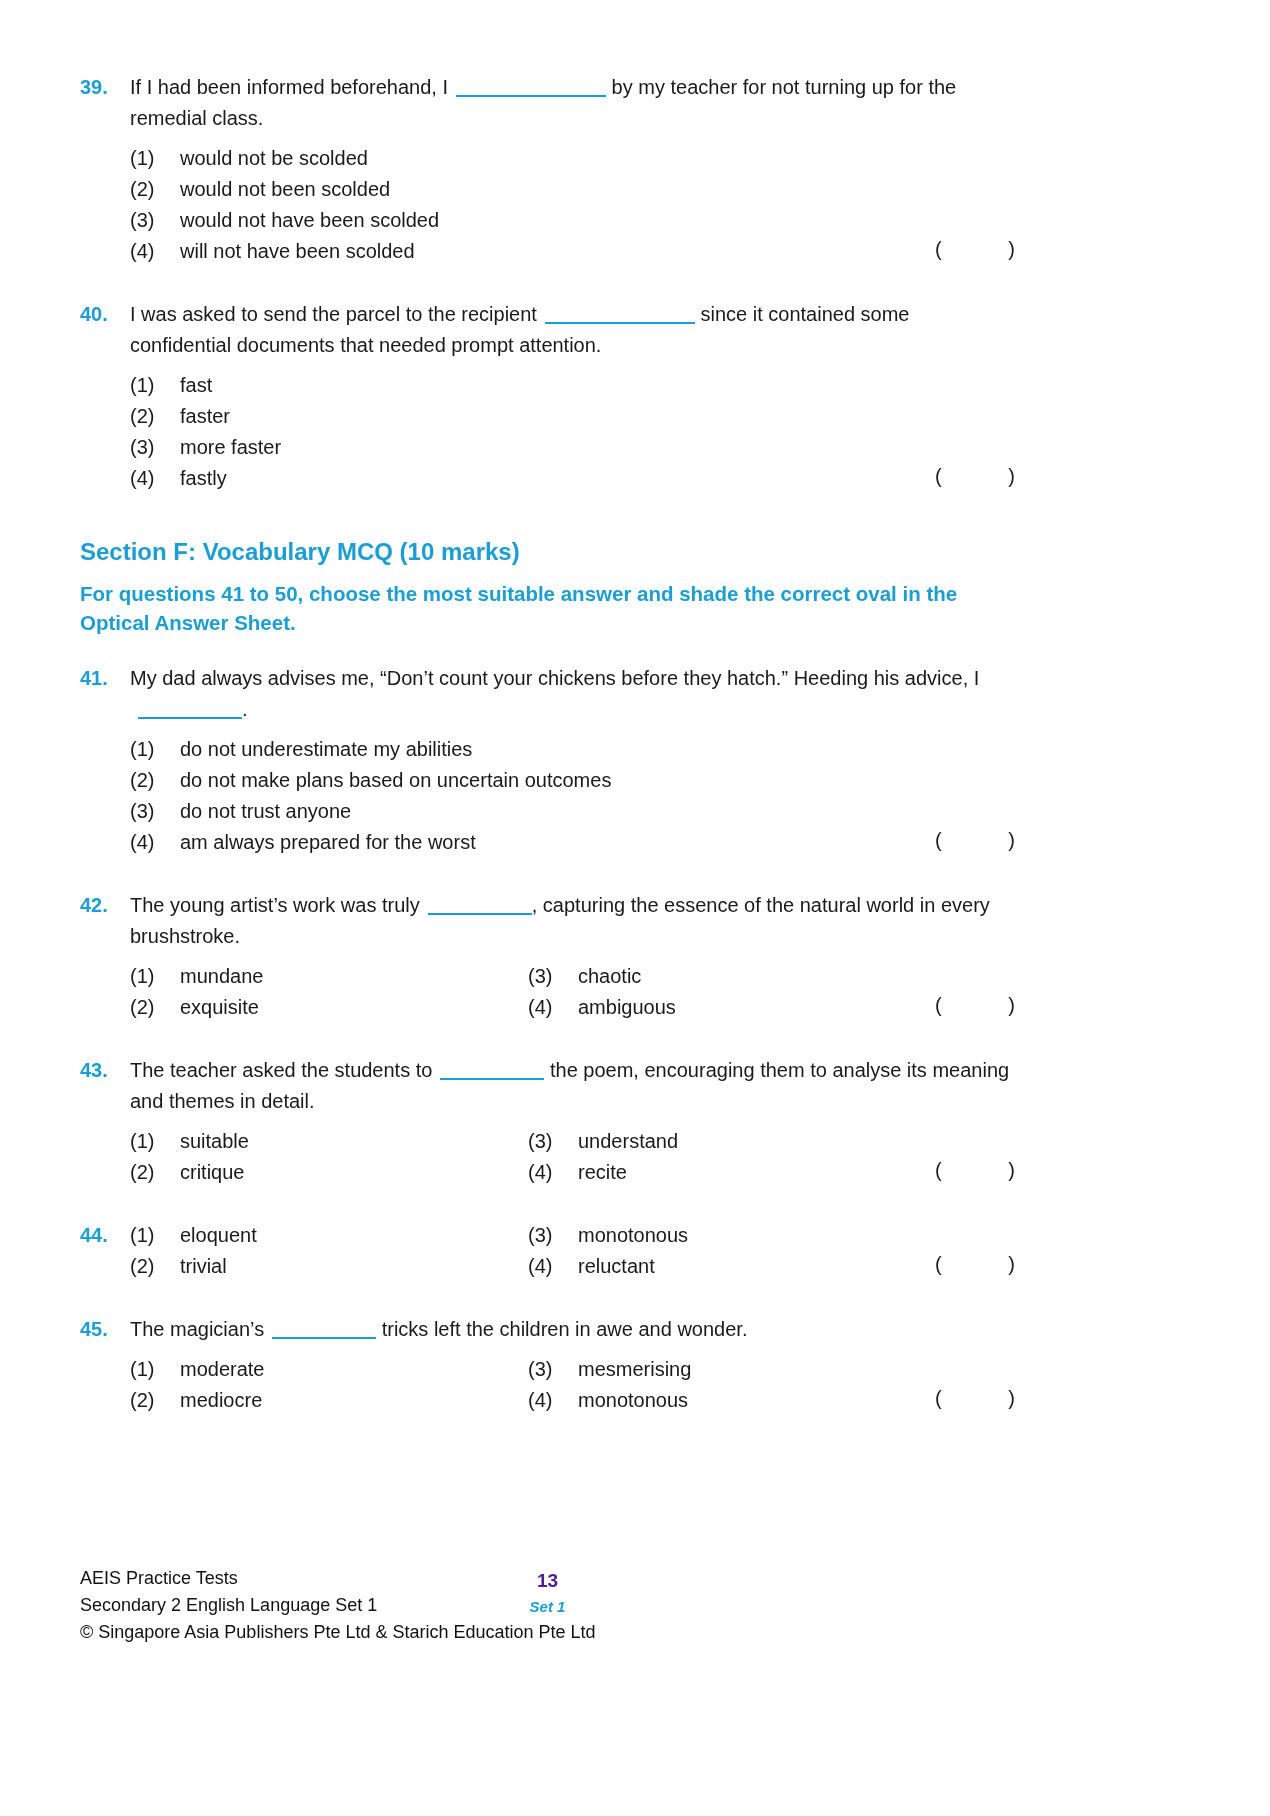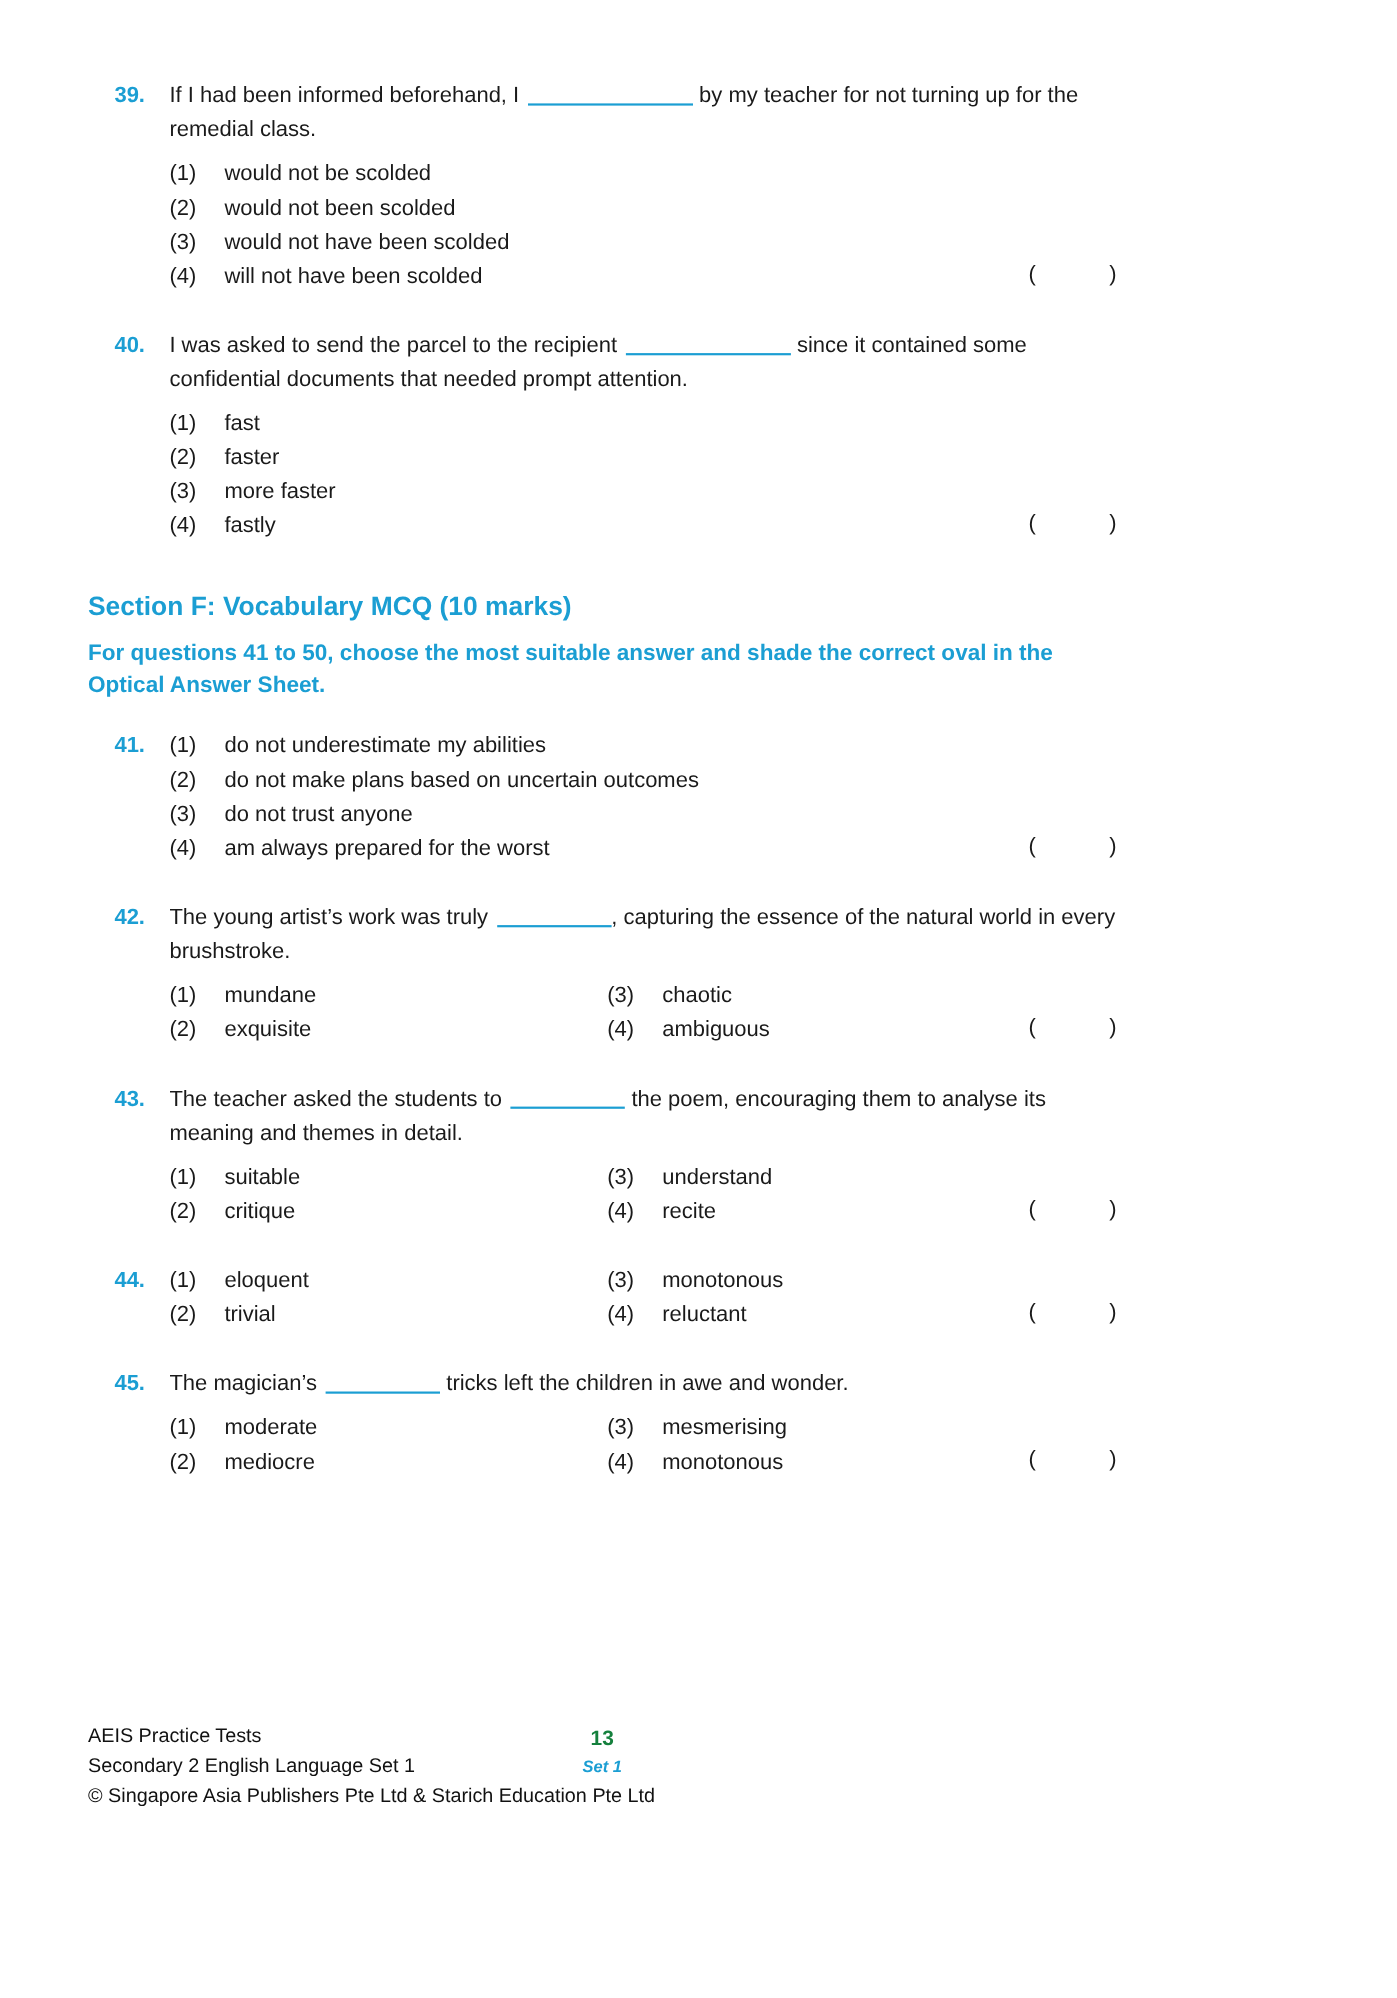--- a/index.html
+++ b/index.html
@@ -14,21 +14,21 @@
   }
   .content {
     position: absolute;
     left: 80px; top: 72px;
     width: 935px;
   }
   .question { display: flex; margin-bottom: 32px; }
   .q-num {
     width: 50px; flex-shrink: 0;
     font-weight: bold; color: var(--accent);
-    font-size: 20px; line-height: 1.55; margin-left: 24px;
+    font-size: 20px; line-height: 1.55;
   }
   .q-body { flex: 1; position: relative; }
   .q-text { font-size: 20px; line-height: 1.55; margin-bottom: 9px; }
   .blank {
     display: inline-block;
     width: 150px; height: 1em;
     border-bottom: 2px solid var(--accent);
     vertical-align: -3px;
     margin-left: 8px;
   }
@@ -65,21 +65,21 @@
     height: 70px;
   }
   .footer-left {
     position: absolute; left: 0; top: 0;
     font-size: 18px; line-height: 1.5; color: #111;
   }
   .footer-center {
     position: absolute; left: 0; right: 0; top: 5px;
     text-align: center;
   }
-  .page-num { font-weight: bold; font-size: 19px; color: #15803d; }
+  .page-num { font-weight: bold; font-size: 19px; color: #4c1d95; }
   .set-label {
     color: var(--accent);
     font-weight: bold; font-style: italic;
     font-size: 15px; margin-top: 6px;
   }
 </style>
 </head>
 <body>
 
 <div class="content">
@@ -141,20 +141,21 @@
         </div>
     </div>
   </div>
 
   <div class="section-title">Section F:  Vocabulary MCQ (10 marks)</div>
   <div class="section-instructions">For questions 41 to 50, choose the most suitable answer and shade the correct oval in the Optical Answer Sheet.</div>
 
   <div class="question">
     <div class="q-num">41.</div>
     <div class="q-body">
+      <p class="q-text"><span>My dad always advises me,  “Don’t count your chickens before they hatch.”  Heeding his advice, I</span><span class="blank blank-sm"></span><span>.</span></p>
       <div class="options">
         <div class="opt">
             <span class="opt-num">(1)</span>
             <span class="opt-label">do not underestimate my abilities</span>
           </div>
         <div class="opt">
             <span class="opt-num">(2)</span>
             <span class="opt-label">do not make plans based on uncertain outcomes</span>
           </div>
         <div class="opt">

